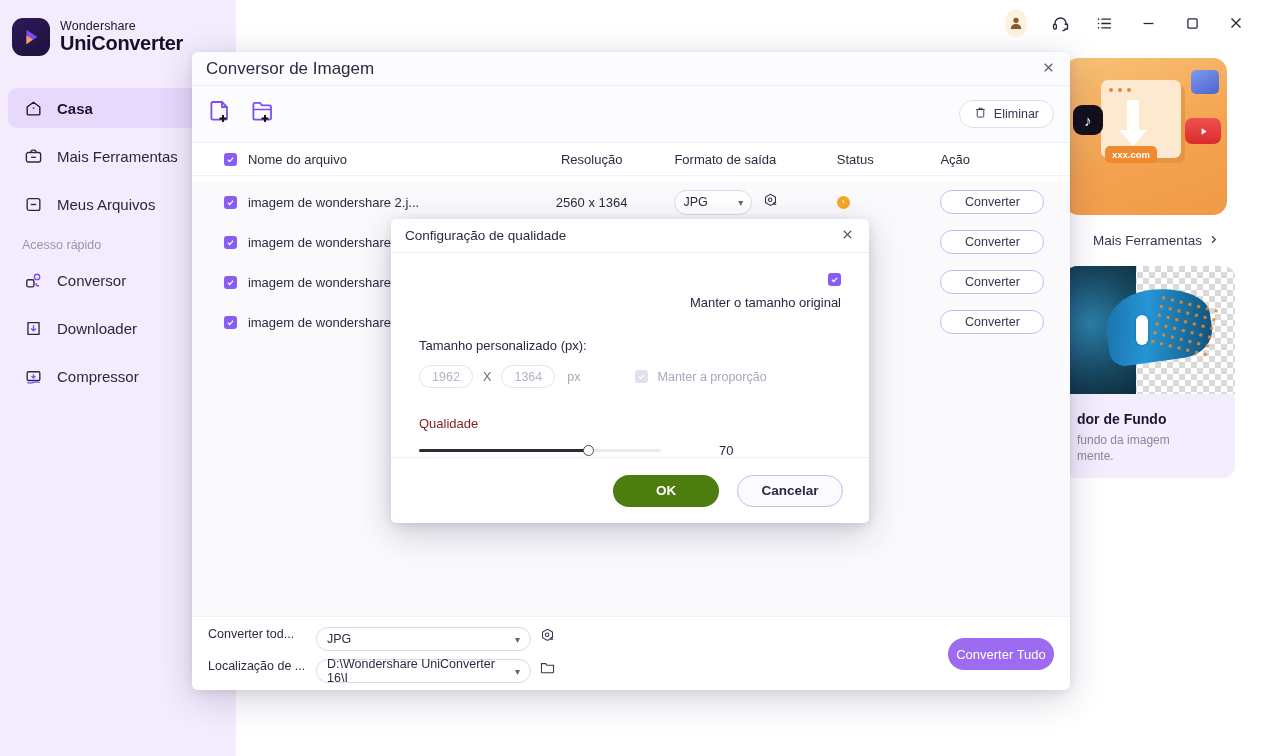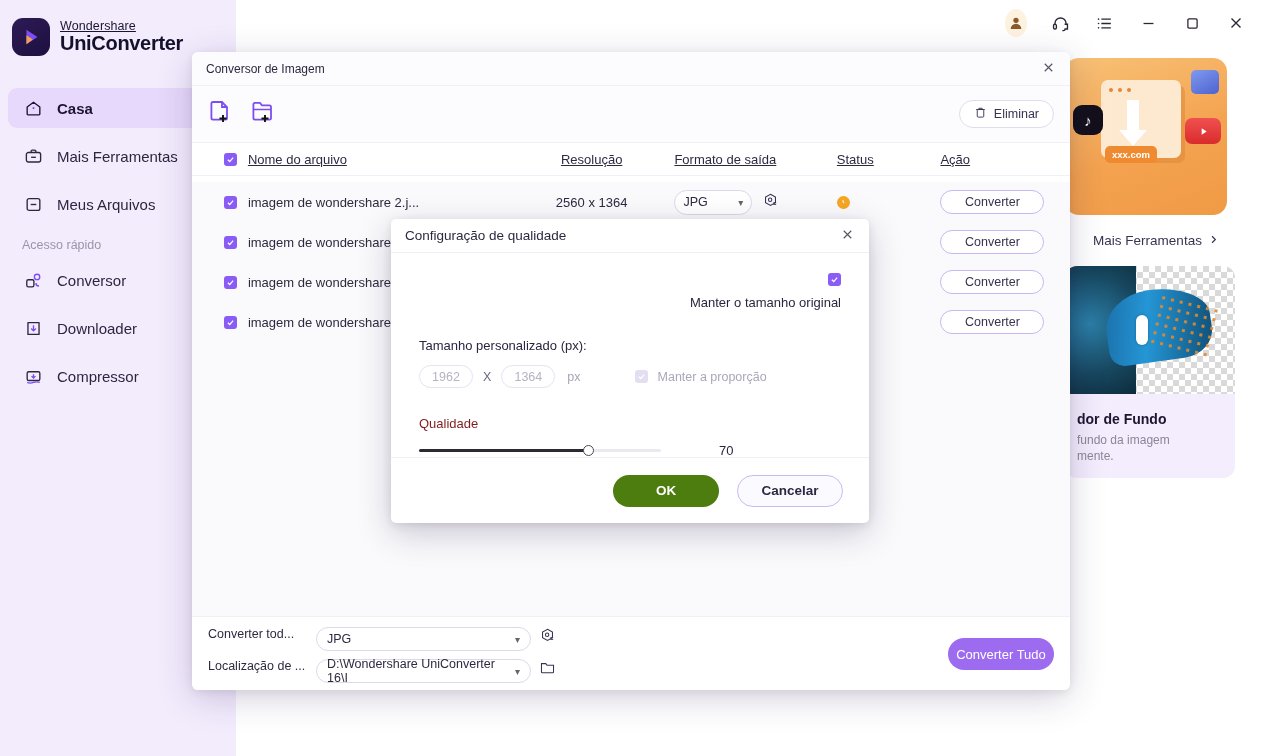--- a/index.html
+++ b/index.html
@@ -28,21 +28,21 @@
   }
   .brand-logo {
     width: 38px; height: 38px; border-radius: 11px;
     background: linear-gradient(145deg,#2d1b55 0%, #1d1040 100%);
     display: flex; align-items: center; justify-content: center;
     flex: 0 0 auto;
   }
   .brand-logo svg { display:block; }
   .brand-text { line-height: 1.05; }
   .brand-top {
-    font-size: 12.5px; color: #1b1630; letter-spacing: .1px; text-decoration: underline;
+    font-size: 12.5px; color: #1b1630; letter-spacing: .1px;
   }
   .brand-bottom {
     font-size: 20px; font-weight: bold; color: #15102b; letter-spacing: -0.3px;
   }
 
   .nav { margin-top: 32px; }
   .nav-item {
     display: flex; align-items: center; gap: 13px;
     height: 40px; margin: 0 14px 8px 8px;
     padding-left: 14px;
@@ -141,21 +141,21 @@
   .conv-win {
     position: absolute; left: 192px; top: 52px;
     width: 878px; height: 638px;
     background: #ffffff;
     border-radius: 6px;
     box-shadow: 0 8px 36px rgba(40,20,80,.20), 0 2px 8px rgba(0,0,0,.08);
     overflow: hidden;
   }
   .conv-title {
     height: 34px; display:flex; align-items:center;
-    padding: 0 14px; font-size: 12px; color:#2e2840;
+    padding: 0 14px; font-size: 17px; color:#2e2840;
     background:#fcfbfe;
     border-bottom: 1px solid #f0eef6;
   }
   .conv-title .x {
     margin-left:auto; cursor:pointer; color:#55505f; font-size: 17px; line-height:1;
   }
   .conv-toolbar {
     height: 56px; display:flex; align-items:center; padding: 0 16px;
     background:#fcfbfe;
   }
@@ -164,21 +164,21 @@
   .btn-eliminar {
     margin-left:auto; display:flex;align-items:center;gap:7px;
     height: 28px; padding: 0 14px;
     border:1px solid #e0dced; border-radius: 14px;
     background:#fff; font-size: 12.5px; color:#3a3350; cursor:pointer;
   }
 
   .table-head {
     display:flex; align-items:center; height: 34px;
     background:#ffffff; border-top:1px solid #f1eff7; border-bottom:1px solid #f1eff7;
-    font-size: 13px; color:#2f2940;text-decoration:underline;
+    font-size: 13px; color:#2f2940;
   }
   .c-check { width: 34px; display:flex; justify-content:center; padding-left: 22px; box-sizing:content-box;}
   .c-name { width: 270px; }
   .c-res  { width: 150px; text-align:center; }
   .c-fmt  { width: 165px; text-align:left; padding-left: 8px;}
   .c-stat { width: 110px; text-align:left; padding-left: 6px;}
   .c-act  { width: 130px; text-align:left; }
 
   .table-body { background:#fafafc; height: 474px; }
   .trow {

